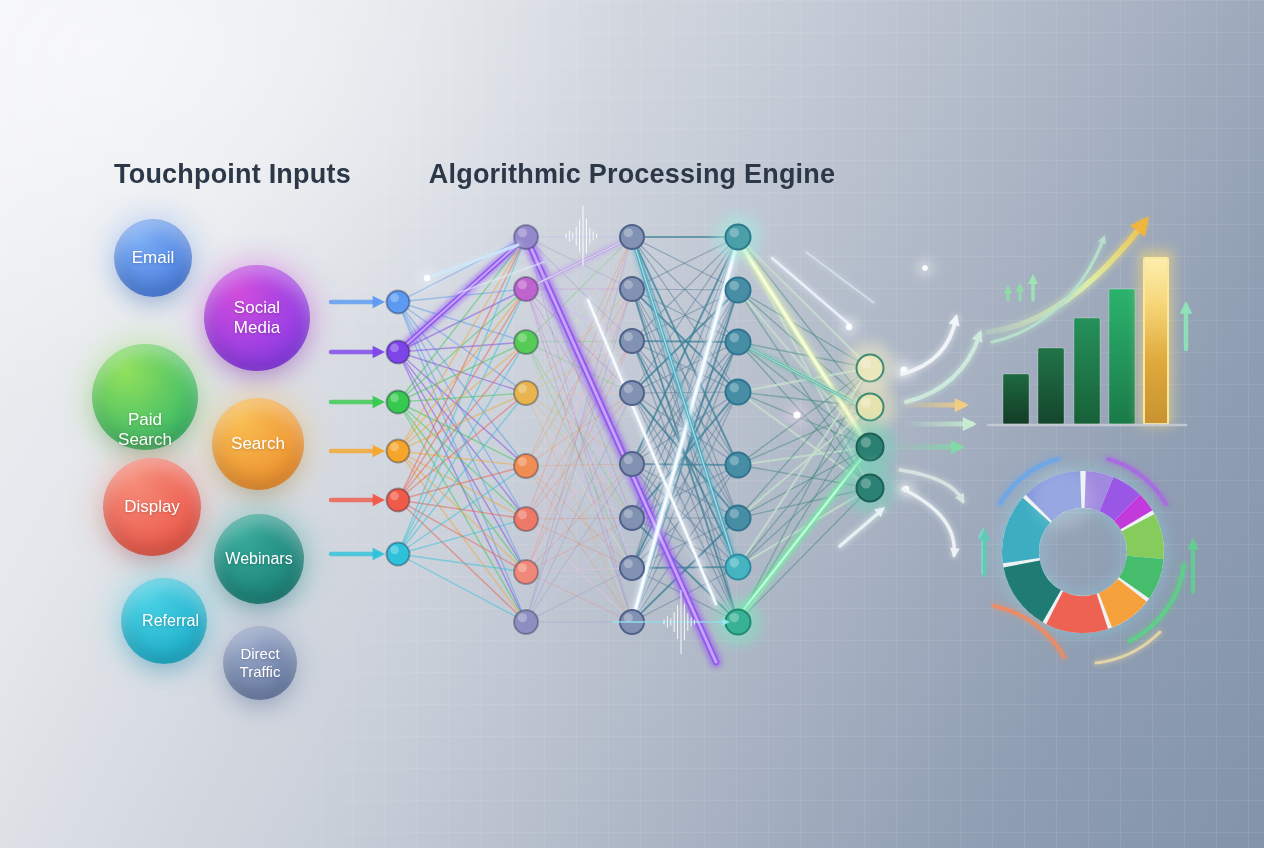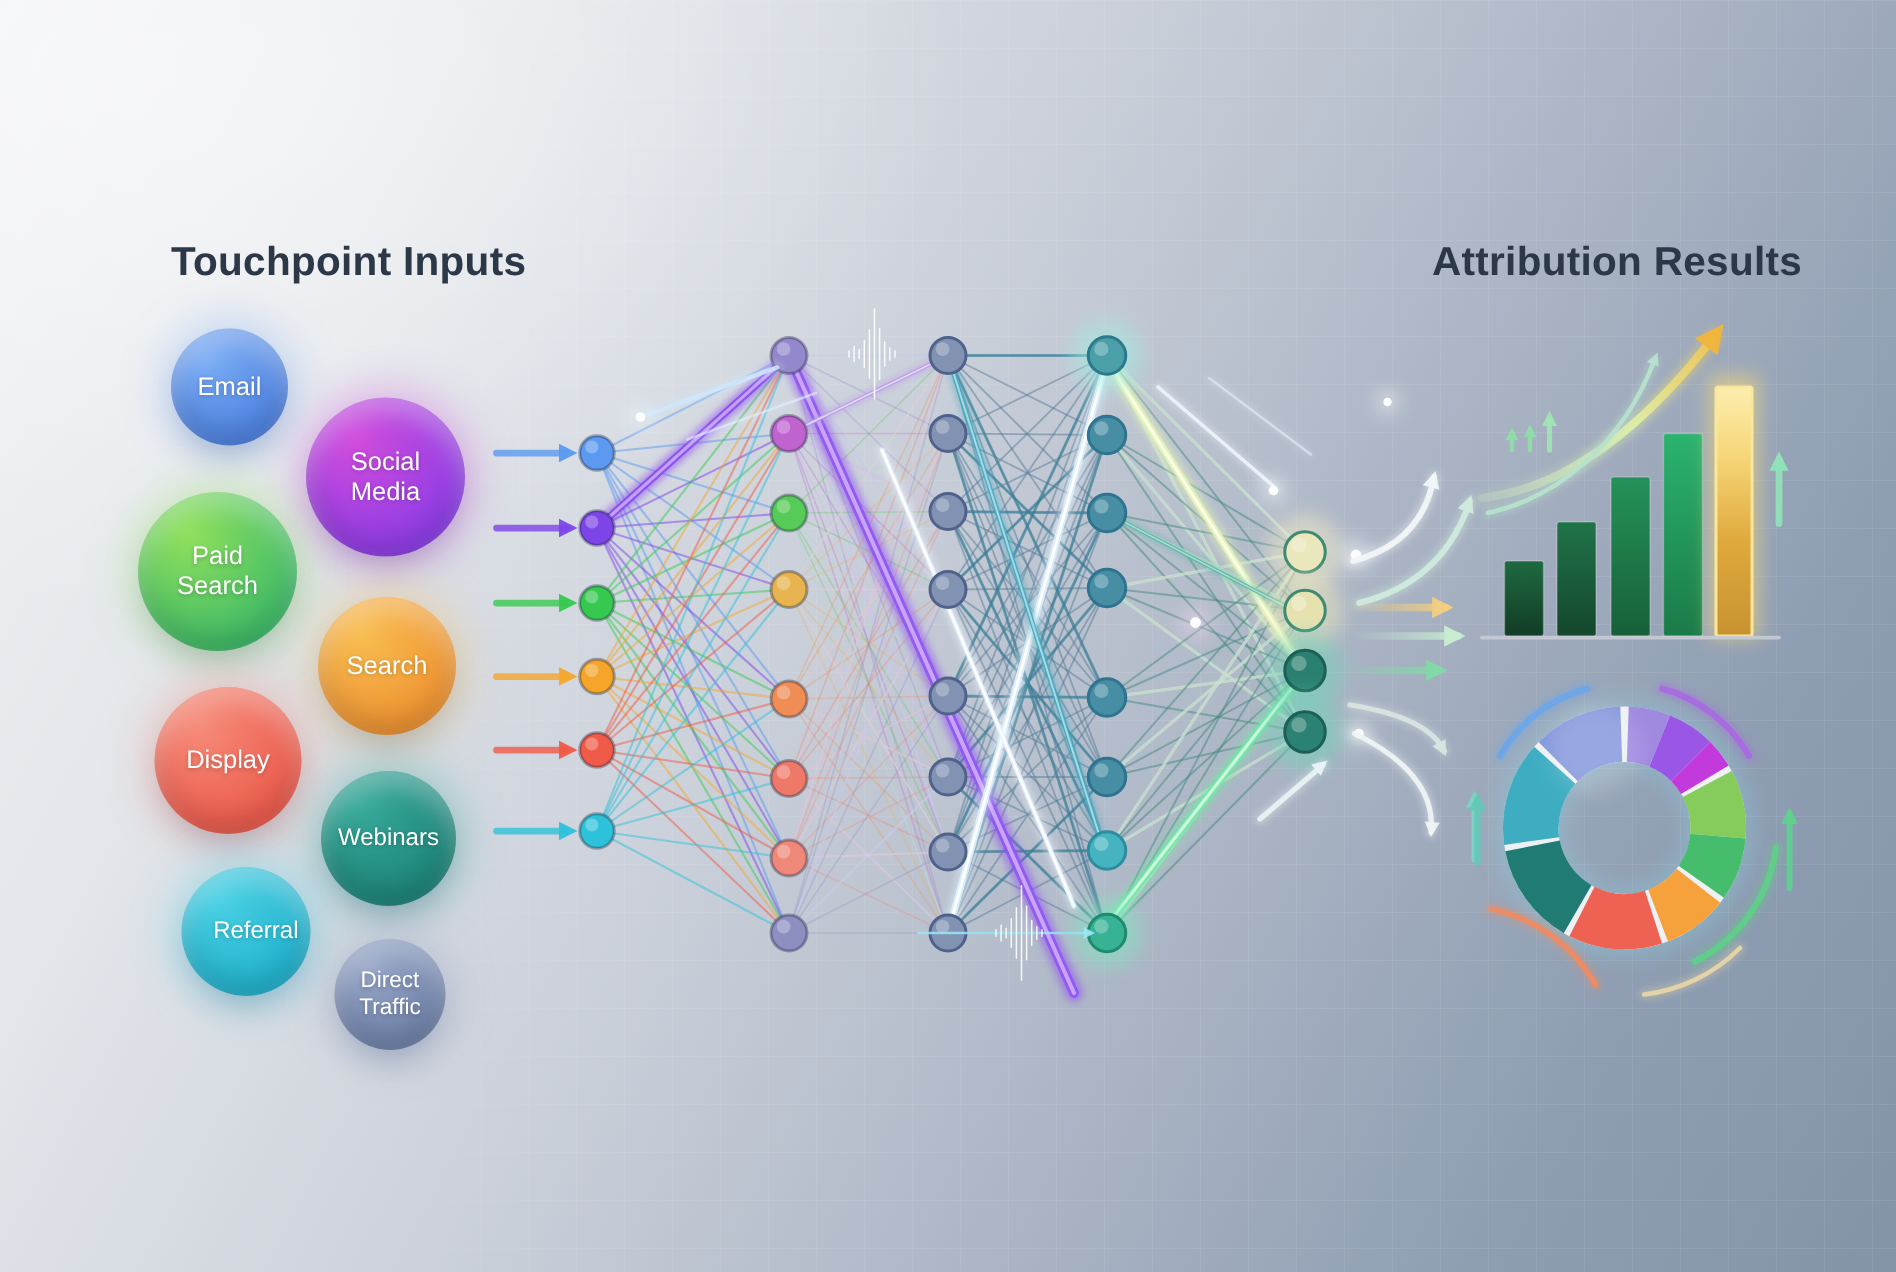--- a/index.html
+++ b/index.html
@@ -34,30 +34,30 @@
   .bubble span{display:block;padding:0 8px;}
   svg.scene{position:absolute;inset:0;}
 </style>
 </head>
 <body>
 
 <div class="canvas">
   <div class="grid"></div>
 
   <div class="hdr" id="hdr-inputs">Touchpoint Inputs</div>
-  <div class="hdr" id="hdr-results">Attribution Results</div>
+  <div class="hdr" id="hdr-engine">Algorithmic Processing Engine</div>
 
   <div id="bubbles">
       <div class="bubble" style="left: 114px; top: 219px; width: 78px; height: 78px; font-size: 17px; background: radial-gradient(circle at 32% 26%, rgb(122, 172, 244), rgb(76, 128, 224) 78%); box-shadow: rgba(122, 172, 244, 0.35) 0px 0px 28px 6px, rgba(40, 60, 110, 0.32) 0px 12px 22px -8px, rgba(255, 255, 255, 0.35) 0px 10px 16px inset, rgba(0, 0, 0, 0.14) 0px -10px 18px inset;">
         <span>Email</span>
       </div>
       <div class="bubble" style="left: 204px; top: 265px; width: 106px; height: 106px; font-size: 17px; background: radial-gradient(circle at 32% 26%, rgb(209, 76, 220), rgb(138, 60, 230) 78%); box-shadow: rgba(209, 76, 220, 0.35) 0px 0px 28px 6px, rgba(40, 60, 110, 0.32) 0px 12px 22px -8px, rgba(255, 255, 255, 0.35) 0px 10px 16px inset, rgba(0, 0, 0, 0.14) 0px -10px 18px inset;">
         <span>Social Media</span>
       </div>
-      <div class="bubble" style="left: 92px; top: 328px; width: 106px; height: 106px; font-size: 17px; background: radial-gradient(circle at 32% 26%, rgb(144, 224, 92), rgb(59, 185, 104) 78%); box-shadow: rgba(144, 224, 92, 0.35) 0px 0px 28px 6px, rgba(40, 60, 110, 0.32) 0px 12px 22px -8px, rgba(255, 255, 255, 0.35) 0px 10px 16px inset, rgba(0, 0, 0, 0.14) 0px -10px 18px inset;">
+      <div class="bubble" style="left: 92px; top: 344px; width: 106px; height: 106px; font-size: 17px; background: radial-gradient(circle at 32% 26%, rgb(144, 224, 92), rgb(59, 185, 104) 78%); box-shadow: rgba(144, 224, 92, 0.35) 0px 0px 28px 6px, rgba(40, 60, 110, 0.32) 0px 12px 22px -8px, rgba(255, 255, 255, 0.35) 0px 10px 16px inset, rgba(0, 0, 0, 0.14) 0px -10px 18px inset; align-items: flex-end;">
         <span>Paid Search</span>
       </div>
       <div class="bubble" style="left: 212px; top: 398px; width: 92px; height: 92px; font-size: 17px; background: radial-gradient(circle at 32% 26%, rgb(248, 189, 80), rgb(238, 145, 48) 78%); box-shadow: rgba(248, 189, 80, 0.35) 0px 0px 28px 6px, rgba(40, 60, 110, 0.32) 0px 12px 22px -8px, rgba(255, 255, 255, 0.35) 0px 10px 16px inset, rgba(0, 0, 0, 0.14) 0px -10px 18px inset;">
         <span>Search</span>
       </div>
       <div class="bubble" style="left: 103px; top: 458px; width: 98px; height: 98px; font-size: 17px; background: radial-gradient(circle at 32% 26%, rgb(246, 139, 120), rgb(235, 88, 74) 78%); box-shadow: rgba(246, 139, 120, 0.35) 0px 0px 28px 6px, rgba(40, 60, 110, 0.32) 0px 12px 22px -8px, rgba(255, 255, 255, 0.35) 0px 10px 16px inset, rgba(0, 0, 0, 0.14) 0px -10px 18px inset; justify-content: center;">
         <span>Display</span>
       </div>
       <div class="bubble" style="left: 214px; top: 514px; width: 90px; height: 90px; font-size: 16px; background: radial-gradient(circle at 32% 26%, rgb(54, 169, 154), rgb(28, 130, 120) 78%); box-shadow: rgba(54, 169, 154, 0.35) 0px 0px 28px 6px, rgba(40, 60, 110, 0.32) 0px 12px 22px -8px, rgba(255, 255, 255, 0.35) 0px 10px 16px inset, rgba(0, 0, 0, 0.14) 0px -10px 18px inset;">
         <span>Webinars</span>

